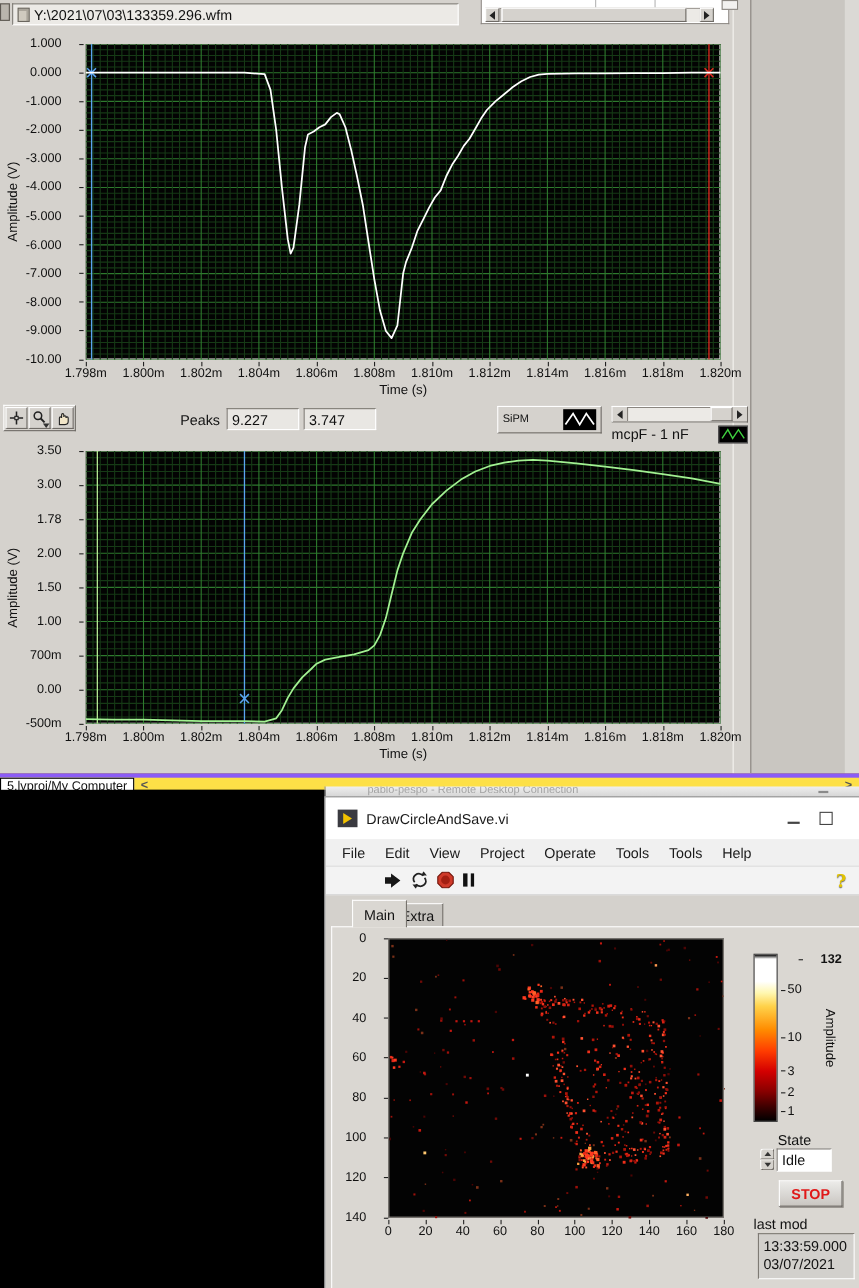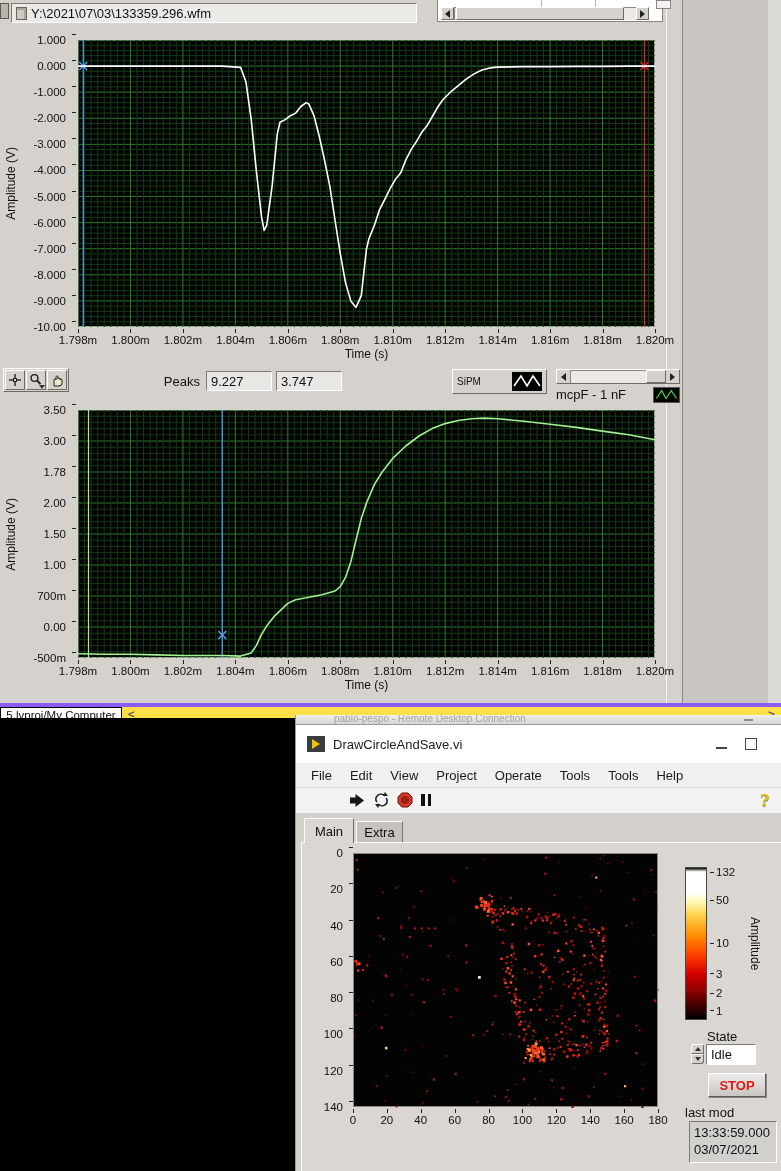--- a/index.html
+++ b/index.html
@@ -14,21 +14,21 @@
   .raised{border:1px solid;border-color:#ffffff #6f6b66 #6f6b66 #ffffff;}
   .panelgray{background:#d5d2cd;}
 
   .pathfield{background:#eceae6;font-size:13px;display:flex;align-items:center;gap:4px;padding:0 4px;}
   .numfield{background:#e9e7e3;font-size:13px;display:flex;align-items:center;padding:0 4px;}
 
   .plot{background:#030303;}
   .tkm{position:absolute;top:0;width:1px;height:4px;background:#222;}
   .tkl{position:absolute;top:5px;transform:translateX(-50%);white-space:nowrap;font-size:11.5px;color:#111;}
   .ykl{position:absolute;right:0;transform:translateY(-50%);white-space:nowrap;font-size:11.5px;color:#111;
-       display:flex;align-items:flex-start;gap:6px;}
+       display:flex;align-items:center;gap:16px;}
   .ydash{display:inline-block;width:4px;height:1px;background:#222;}
   .axisname{font-size:12px;color:#111;}
   .vert{writing-mode:vertical-rl;transform:rotate(180deg);}
   .vert-down{writing-mode:vertical-rl;}
 
   
   .sb{background:#d5d2cd;display:flex;align-items:stretch;}
   .sb-btn{width:13px;background:#d5d2cd;display:flex;align-items:center;justify-content:center;}
   .sb-track{flex:1;background:#eceae6;position:relative;box-shadow:inset 1px 1px 0 #8a8680;}
   .sb-thumb{position:absolute;top:0;bottom:0;background:#d5d2cd;}
@@ -45,21 +45,21 @@
 
   
   .vi-win{background:#f0f0f0;border-left:1px solid #9a9a9a;border-top:1px solid #9a9a9a;overflow:hidden;}
   .titlebar{background:#ffffff;}
   .menubar{background:#f0f0f0;border-bottom:1px solid #dadada;display:flex;align-items:center;padding-left:6px;}
   .menu-item{font-size:13px;padding:4px 9px;color:#1a1a1a;}
   .vi-toolbar{background:#f3f3f3;border-bottom:1px solid #cfcfcf;}
   .vi-panel{background:#d4d1cc;}
   .tab{position:absolute;display:flex;align-items:center;justify-content:center;font-size:13px;
        border:1px solid;border-color:#fdfdfd #77736e #77736e #fdfdfd;border-bottom:none;}
-  .tab.sel{background:#dad7d2;z-index:3;}
+  .tab.sel{background:#dad7d2;z-index:3;margin-left:16px;}
   .tab.unsel{background:#c6c3be;z-index:1;}
   .tabpage{background:#dad7d2;border-top:1px solid #fdfdfd;border-left:1px solid #fdfdfd;z-index:2;}
 
   .win-min{width:11px;height:2px;background:#444;}
   .win-max{width:12px;height:12px;border:1.5px solid #444;background:#fff;}
 
   .stopbtn{background:linear-gradient(#ecebe9,#c9c6c1);border:1px solid;border-color:#fff #5f5b56 #5f5b56 #fff;
            box-shadow:1px 1px 0 #8a8680;color:#e01818;font-weight:bold;font-size:13px;
            display:flex;align-items:center;justify-content:center;}
   .enumfield{background:#fff;font-size:13px;display:flex;align-items:center;padding-left:4px;}
@@ -1380,21 +1380,21 @@
             <span class="tkl" style="left: 77.7778%;">140</span>
             <i class="tkm" style="left: 88.8889%;"></i>
             <span class="tkl" style="left: 88.8889%;">160</span>
             <i class="tkm" style="left: 100%;"></i>
             <span class="tkl" style="left: 100%;">180</span>
           </div>
 
         <div class="abs" id="colorbar" style="left:383px;top:24px;width:22px;height:153px;border:1px solid #444;
              background:linear-gradient(#000 0%,#fff 2.5%,#fff 16%,#fff7b0 23%,#ffd24a 31%,#ff8c00 45%,#ff3c00 58%,#d40000 70%,#8a0000 82%,#3a0000 92%,#000 100%);"></div>
         <div class="abs" id="cb-ticks" style="left:408px;top:24px;width:36px;height:153px;">
-            <span style="position: absolute; left: 0px; transform: translateY(-50%); font-size: 11.5px; display: flex; align-items: center; gap: 2px; top: 3.3%;">
+            <span style="position: absolute; left: 16px; transform: translateY(-50%); font-size: 11.5px; display: flex; align-items: center; gap: 16px; top: 3.3%; font-weight: bold;">
               <i class="ydash"></i>
               <span>132</span>
             </span>
             <span style="position: absolute; left: 0px; transform: translateY(-50%); font-size: 11.5px; display: flex; align-items: center; gap: 2px; top: 21.6%;">
               <i class="ydash"></i>
               <span>50</span>
             </span>
             <span style="position: absolute; left: 0px; transform: translateY(-50%); font-size: 11.5px; display: flex; align-items: center; gap: 2px; top: 49.7%;">
               <i class="ydash"></i>
               <span>10</span>

